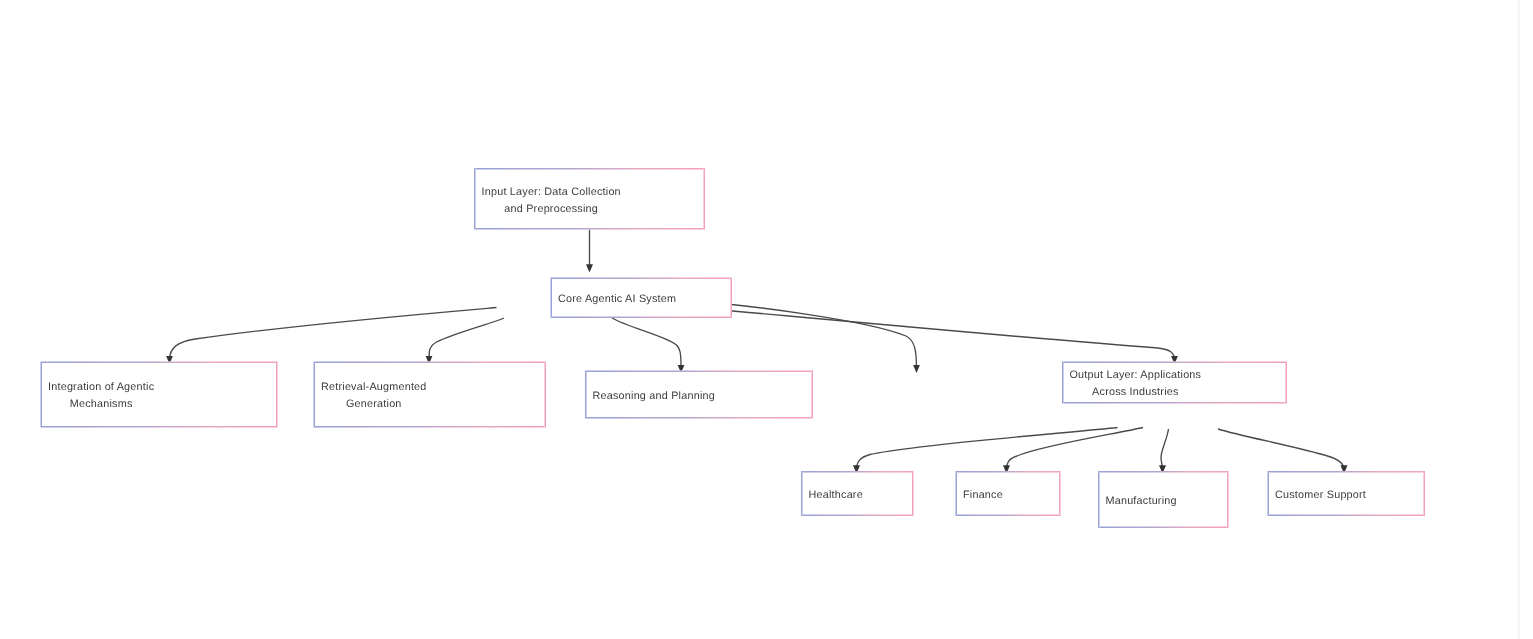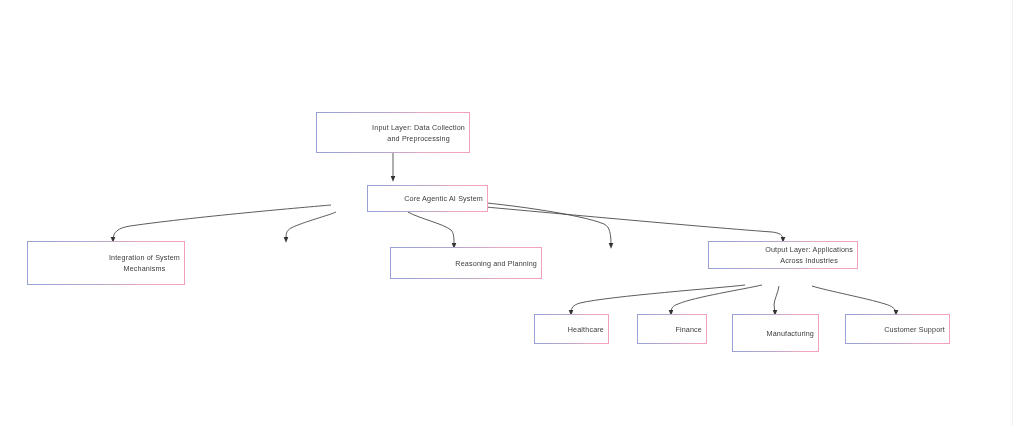--- a/index.html
+++ b/index.html
@@ -34,21 +34,21 @@
     pointer-events: none;
   }
   .node {
     position: absolute;
     box-sizing: border-box;
     background: #ffffff;
     border: 1px solid transparent;
     border-image: linear-gradient(to right, #98a2d6 0%, #b3a6cf 42%, #e7a9c2 72%, #f4a0b9 100%) 1;
     display: flex;
     align-items: center;
-    justify-content: flex-end;
+    justify-content: flex-start;
   }
   .node .label {
     font-size: 7.2px;
     line-height: 11px;
     color: #3b3b3b;
     text-align: center;
     letter-spacing: 0.15px;
     white-space: pre-line;
     padding: 0 4px;
   }
@@ -92,24 +92,28 @@
   <div class="node" style="left:316px; top:112px; width:154px; height:41px;">
     <span class="label">Input Layer: Data Collection
 and Preprocessing</span>
   </div>
 
   <div class="node" style="left:331px; top:185px; width:121px; height:27px;margin-left:36px;">
     <span class="label">Core Agentic AI System</span>
   </div>
 
   <div class="node" style="left:27px; top:241px; width:158px; height:44px;">
-    <span class="label">Integration of System
+    <span class="label">Integration of Agentic
 Mechanisms</span>
   </div>
 
+  <div class="node" style="left:209px; top:241px; width:155px; height:44px;">
+    <span class="label">Retrieval-Augmented
+Generation</span>
+  </div>
 
   <div class="node" style="left:390px; top:247px; width:152px; height:32px;">
     <span class="label">Reasoning and Planning</span>
   </div>
 
 
   <div class="node" style="left:708px; top:241px; width:150px; height:28px;">
     <span class="label">Output Layer: Applications
 Across Industries</span>
   </div>

